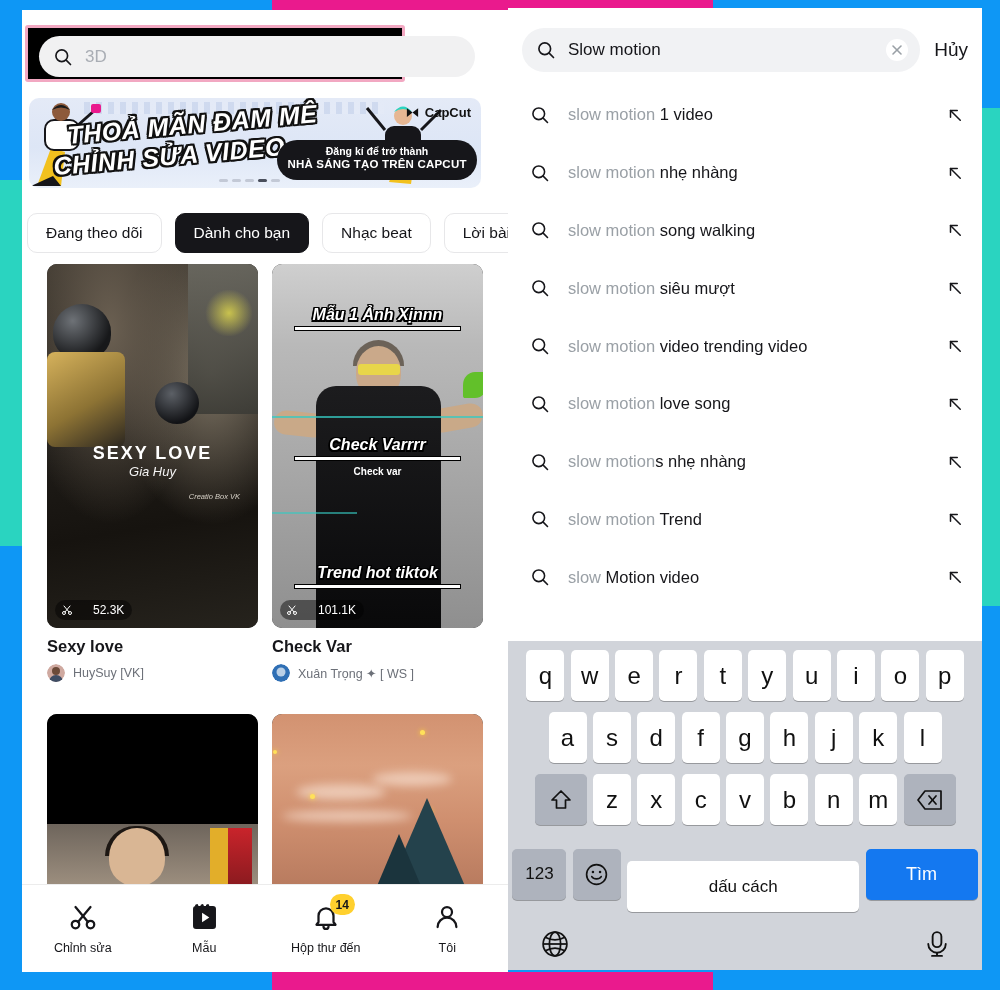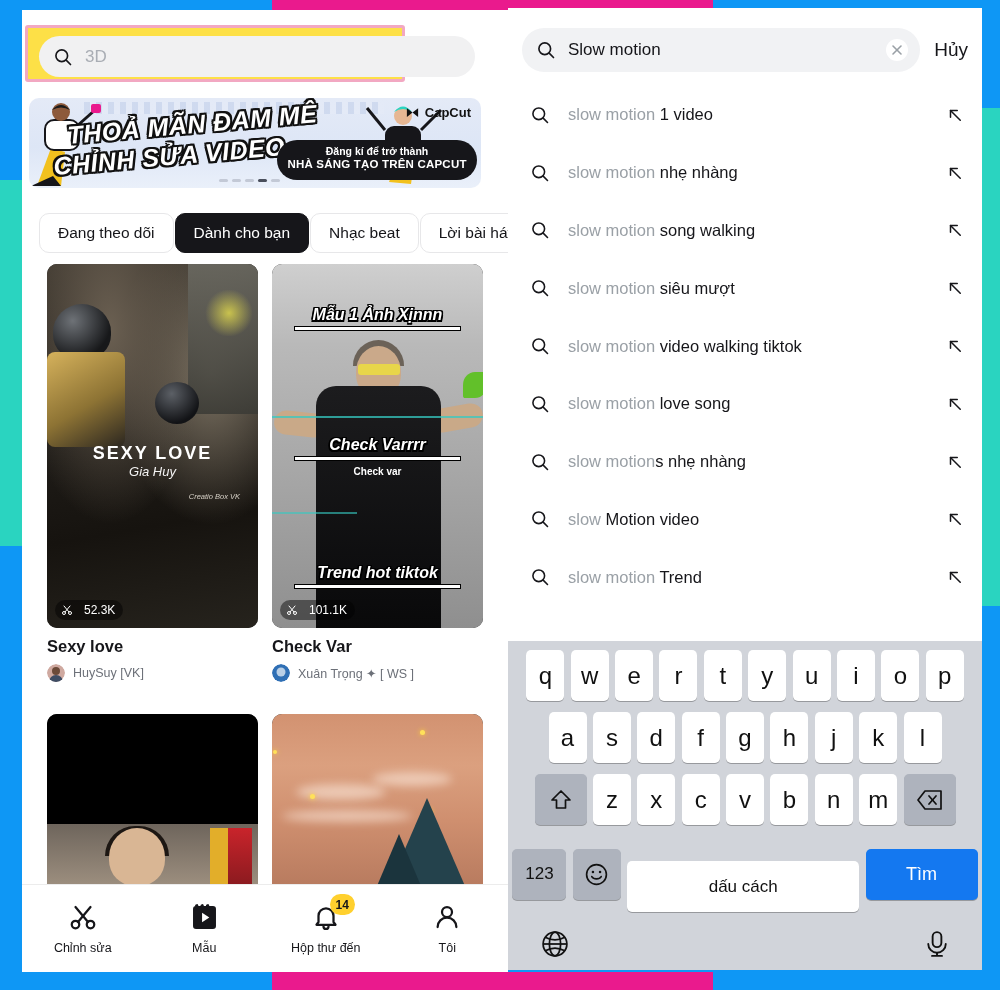--- a/index.html
+++ b/index.html
@@ -32,21 +32,21 @@
 
   
   #left-panel {
     position:absolute; left:22px; top:10px; width:486px; height:962px;
     background:#fff; overflow:hidden;
   }
 
   
   .search-highlight {
     position:absolute; left:3px; top:15px; width:380px; height:57px;
-    border:3px solid #f2a8c2; border-radius:3px; background:#fde047;
+    border:3px solid #f2a8c2; border-radius:3px; background:#000000;
   }
   .search-pill {
     position:absolute; left:11px; top:8px; width:436px; height:41px;
     background:#f1f1f2; border-radius:21px; display:flex; align-items:center;
     padding-left:14px; gap:12px;
   }
   .search-pill .ph { color:#a9adb4; font-size:17px; }
   .mag { width:20px; height:20px; flex:0 0 auto; }
 
   
@@ -85,42 +85,42 @@
   }
   .banner .person-r {
     position:absolute; left:330px; top:2px; width:90px; height:88px;
   }
   .banner .dots { position:absolute; left:190px; bottom:6px; display:flex; gap:4px; }
   .banner .dots i { width:9px; height:3px; background:#c3c9d6; border-radius:2px; display:block; }
   .banner .dots i.on { background:#4a4f5c; }
 
   
   .tabs {
-    position:absolute; left:17px; top:203px; width:479px; height:40px;
-    display:flex; gap:1px; align-items:center;justify-content:space-between;
+    position:absolute; left:5px; top:203px; width:479px; height:40px;
+    display:flex; gap:13px; align-items:center;justify-content:space-between;
   }
   .tab {
     height:40px; padding:0 18px; border-radius:10px; border:1px solid #e7e7e9;
     background:#fff; color:#16161a; font-size:15.5px;
     display:flex; align-items:center; white-space:nowrap;
   }
   .tab.active { background:#16161a; color:#fff; border-color:#16161a; font-weight:500; }
 
   
   .grid { position:absolute; left:7px; top:254px; width:472px; }
   .card { position:absolute; width:211px; }
   .thumb {
     width:211px; height:364px; border-radius:10px; overflow:hidden;
     position:relative; background:#222;
   }
   .thumb.short { height:172px; border-radius:10px 10px 0 0; }
   .uses {
     position:absolute; left:8px; bottom:8px; height:20px;
     background:rgba(0,0,0,.45); color:#fff; border-radius:10px;
-    padding:0 8px 0 6px; display:flex; align-items:center; gap:11px;
+    padding:0 8px 0 6px; display:flex; align-items:center; gap:20px;
     font-size:12px;
   }
   .vtitle { margin-top:9px; font-size:16.5px; font-weight:bold; color:#16161a; }
   .vauthor { margin-top:8px; display:flex; align-items:center; gap:8px;
              font-size:12.5px; color:#6c7078; }
   .avatar { width:18px; height:18px; border-radius:50%; flex:0 0 auto; overflow:hidden; }
 
   
   .art-sexy {
     position:absolute; inset:0;
@@ -568,21 +568,21 @@
           <line x1="19" y1="19" x2="6" y2="6" stroke-linecap="round"></line>
             <polyline points="6,15 6,6 15,6" stroke-linecap="round" stroke-linejoin="round"></polyline>
           </svg>
       </div>
 
       <div class="sugg">
         <svg class="mag" viewBox="0 0 24 24" fill="none" stroke="#16161a" stroke-width="1.9">
           <circle cx="10.5" cy="10.5" r="7"></circle>
             <line x1="15.8" y1="15.8" x2="21" y2="21" stroke-linecap="round"></line>
           </svg>
-        <span class="txt"><span class="dim">slow motion </span><span>video walking tiktok</span></span>
+        <span class="txt"><span class="dim">slow motion </span><span>video trending video</span></span>
         <svg class="arrow-up" viewBox="0 0 24 24" fill="none" stroke="#16161a" stroke-width="2">
           <line x1="19" y1="19" x2="6" y2="6" stroke-linecap="round"></line>
             <polyline points="6,15 6,6 15,6" stroke-linecap="round" stroke-linejoin="round"></polyline>
           </svg>
       </div>
 
       <div class="sugg">
         <svg class="mag" viewBox="0 0 24 24" fill="none" stroke="#16161a" stroke-width="1.9">
           <circle cx="10.5" cy="10.5" r="7"></circle>
             <line x1="15.8" y1="15.8" x2="21" y2="21" stroke-linecap="round"></line>
@@ -605,33 +605,33 @@
           <line x1="19" y1="19" x2="6" y2="6" stroke-linecap="round"></line>
             <polyline points="6,15 6,6 15,6" stroke-linecap="round" stroke-linejoin="round"></polyline>
           </svg>
       </div>
 
       <div class="sugg">
         <svg class="mag" viewBox="0 0 24 24" fill="none" stroke="#16161a" stroke-width="1.9">
           <circle cx="10.5" cy="10.5" r="7"></circle>
             <line x1="15.8" y1="15.8" x2="21" y2="21" stroke-linecap="round"></line>
           </svg>
+        <span class="txt"><span class="dim">slow motion </span><span>Trend</span></span>
+        <svg class="arrow-up" viewBox="0 0 24 24" fill="none" stroke="#16161a" stroke-width="2">
+          <line x1="19" y1="19" x2="6" y2="6" stroke-linecap="round"></line>
+            <polyline points="6,15 6,6 15,6" stroke-linecap="round" stroke-linejoin="round"></polyline>
+          </svg>
+      </div>
+
+      <div class="sugg">
+        <svg class="mag" viewBox="0 0 24 24" fill="none" stroke="#16161a" stroke-width="1.9">
+          <circle cx="10.5" cy="10.5" r="7"></circle>
+            <line x1="15.8" y1="15.8" x2="21" y2="21" stroke-linecap="round"></line>
+          </svg>
         <span class="txt"><span class="dim">slow </span><span>Motion video</span></span>
-        <svg class="arrow-up" viewBox="0 0 24 24" fill="none" stroke="#16161a" stroke-width="2">
-          <line x1="19" y1="19" x2="6" y2="6" stroke-linecap="round"></line>
-            <polyline points="6,15 6,6 15,6" stroke-linecap="round" stroke-linejoin="round"></polyline>
-          </svg>
-      </div>
-
-      <div class="sugg">
-        <svg class="mag" viewBox="0 0 24 24" fill="none" stroke="#16161a" stroke-width="1.9">
-          <circle cx="10.5" cy="10.5" r="7"></circle>
-            <line x1="15.8" y1="15.8" x2="21" y2="21" stroke-linecap="round"></line>
-          </svg>
-        <span class="txt"><span class="dim">slow motion </span><span>Trend</span></span>
         <svg class="arrow-up" viewBox="0 0 24 24" fill="none" stroke="#16161a" stroke-width="2">
           <line x1="19" y1="19" x2="6" y2="6" stroke-linecap="round"></line>
             <polyline points="6,15 6,6 15,6" stroke-linecap="round" stroke-linejoin="round"></polyline>
           </svg>
       </div>
     </div>
 
     <div class="kbd">
 
       <div class="krow r1">

